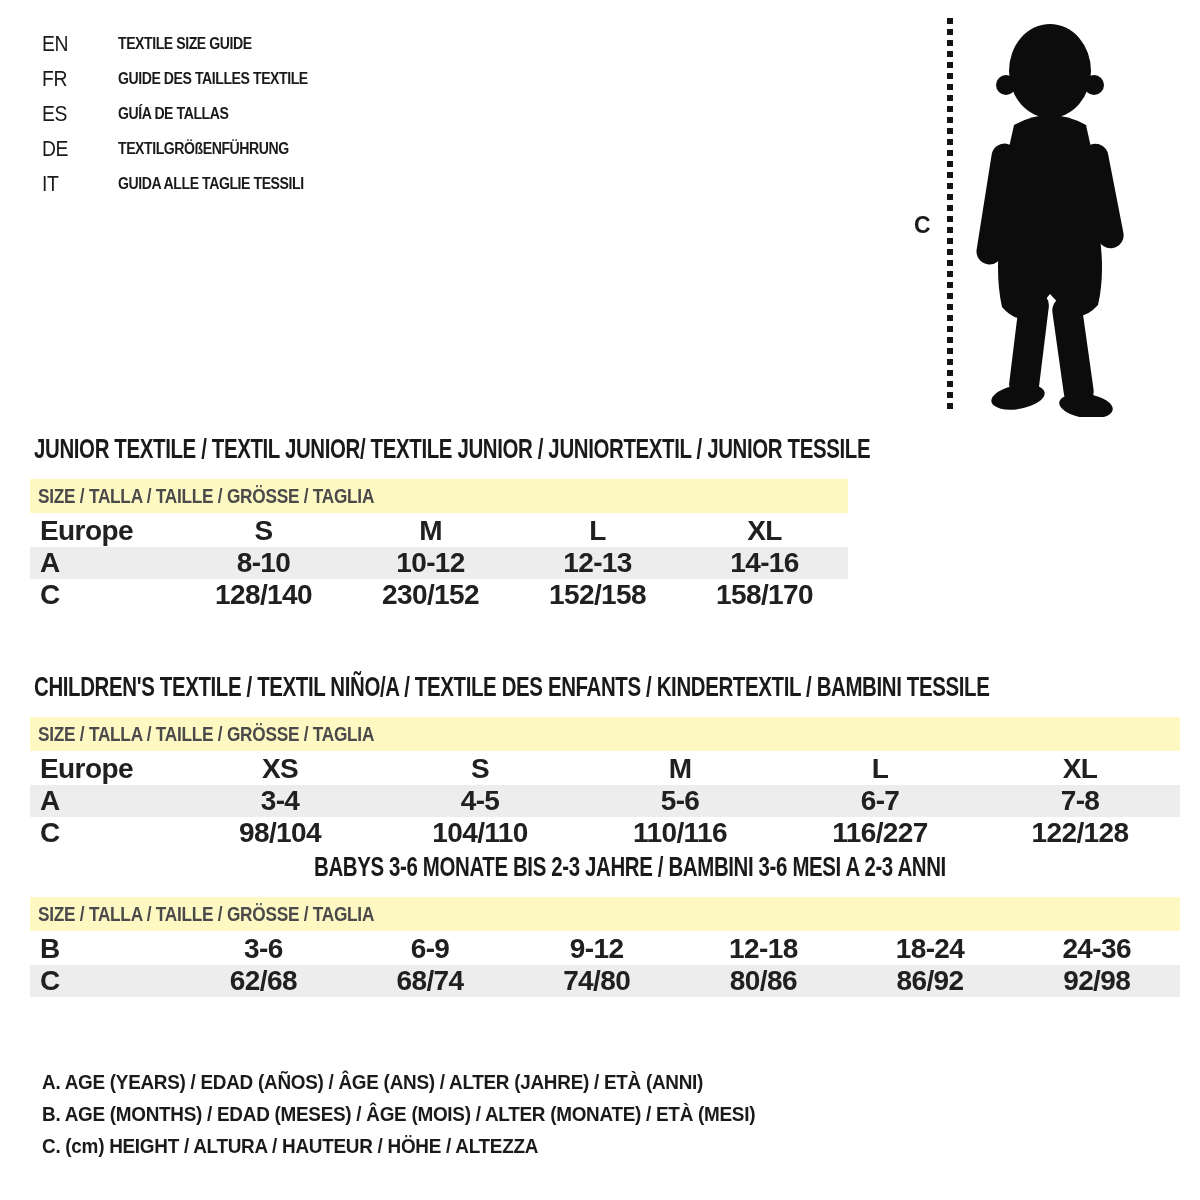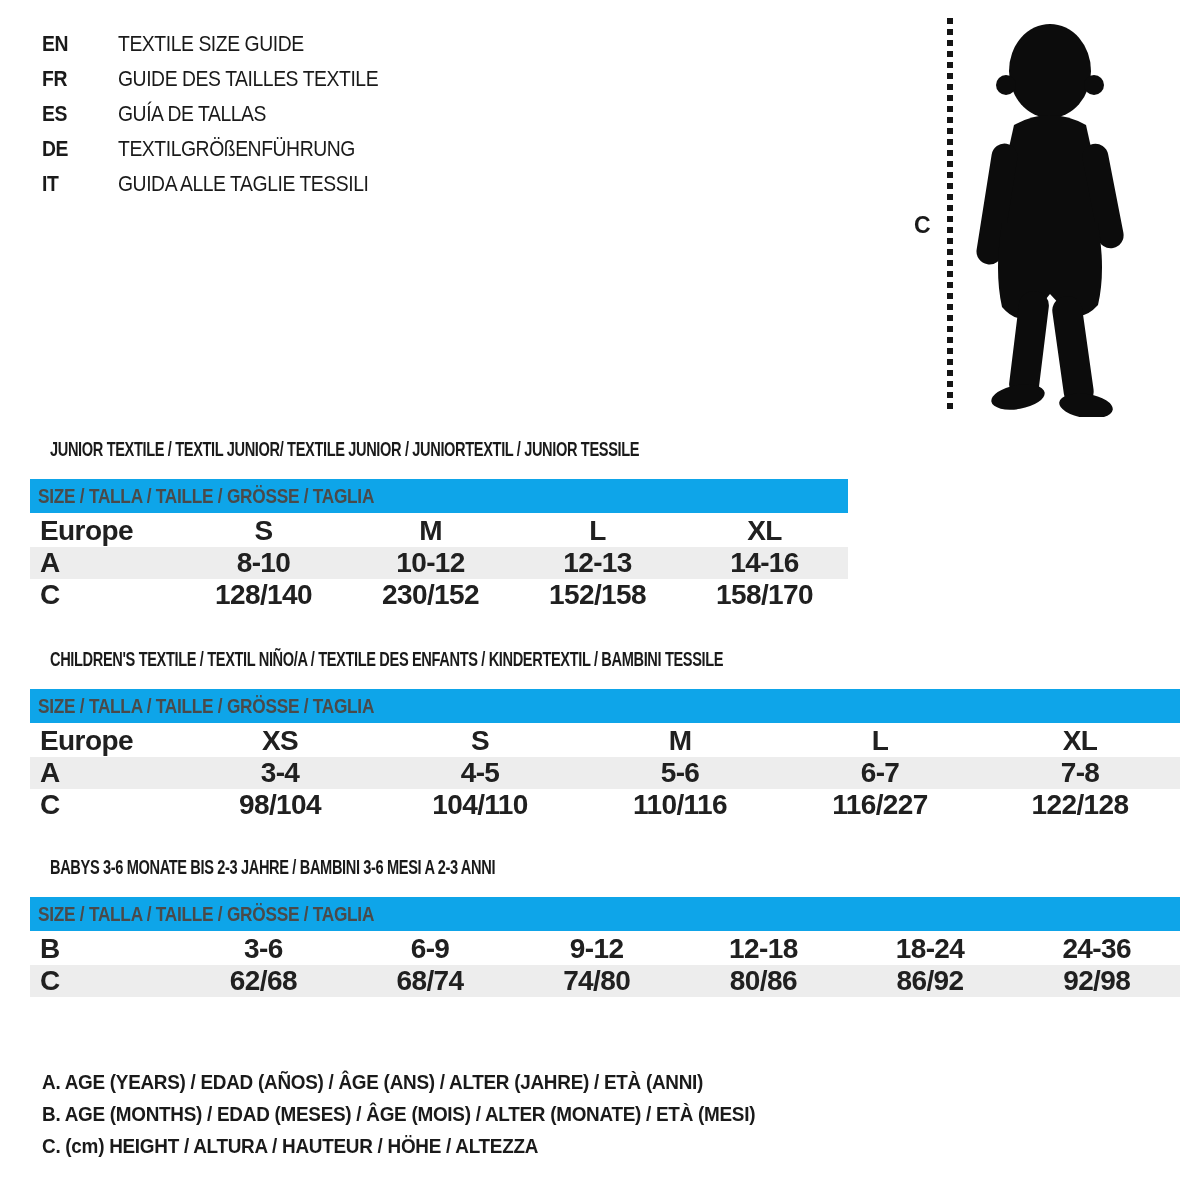--- a/index.html
+++ b/index.html
@@ -6,40 +6,40 @@
   html,body { width:1200px; height:1200px; background:#ffffff;
               font-family:"Liberation Sans", sans-serif; color:#1a1a1a; overflow:hidden; }
   .canvas { position:relative; width:1200px; height:1200px; background:#fff; }
 
   
   .scx { display:inline-block; white-space:nowrap; transform-origin:left center; }
 
   
   .langs { position:absolute; left:42px; top:26px; }
   .lang-row { display:flex; height:35px; align-items:center; }
-  .lang-code { width:76px; font-weight:700; font-size:22px; letter-spacing:-0.5px; }
+  .lang-code { width:76px; font-weight:400; font-size:22px; letter-spacing:-0.5px; }
   .lang-code .scx, .lang-title .scx { transform:scaleX(0.88); }
-  .lang-title { font-weight:400; font-size:22px; letter-spacing:-0.5px;text-align:right; }
+  .lang-title { font-weight:700; font-size:16px; letter-spacing:-0.5px;text-align:right; }
 
   
   .figure { position:absolute; left:0; top:0; }
   .dash-line { position:absolute; left:947px; top:18px; width:6px; height:396px;
                background:repeating-linear-gradient(to bottom,#141414 0 6px,transparent 6px 11px); }
   .c-label { position:absolute; left:914px; top:212px; font-weight:700; font-size:23px; }
   .toddler { position:absolute; left:966px; top:13px; width:168px; height:404px; }
 
   
   .sec { position:absolute; left:30px; }
   .sec-1 { top:434px; width:818px; }
-  .sec-2 { top:644px; width:1150px; }
+  .sec-2 { top:672px; width:1150px; }
   .sec-3 { top:852px; width:1150px; }
-  .sec-heading { margin-left:20px; font-weight:700; font-size:20px; letter-spacing:-0.5px;
-                 line-height:30px; }
+  .sec-heading { margin-left:4px; font-weight:700; font-size:28px; letter-spacing:-0.5px;
+                 line-height:30px;text-align:right; }
   .sec-heading .scx { transform:scaleX(0.73); }
-  .size-bar { margin-top:15px; height:34px; background:#0ea5e9; color:#4a4a4a;
+  .size-bar { margin-top:15px; height:34px; background:#fef9c3; color:#4a4a4a;
               font-weight:700; font-size:21px; line-height:34px; padding-left:8px;
               letter-spacing:-0.3px; margin-bottom:2px; }
   .size-bar .scx { transform:scaleX(0.82); }
   .trow { display:flex; height:32px; align-items:center; font-size:28px; font-weight:700;
           letter-spacing:-0.6px; color:#202020; }
   .trow.shade { background:#ededed; }
   .tlabel { width:150px; padding-left:10px; text-align:left; }
   .tcell { flex:1; text-align:center; }
 
   

